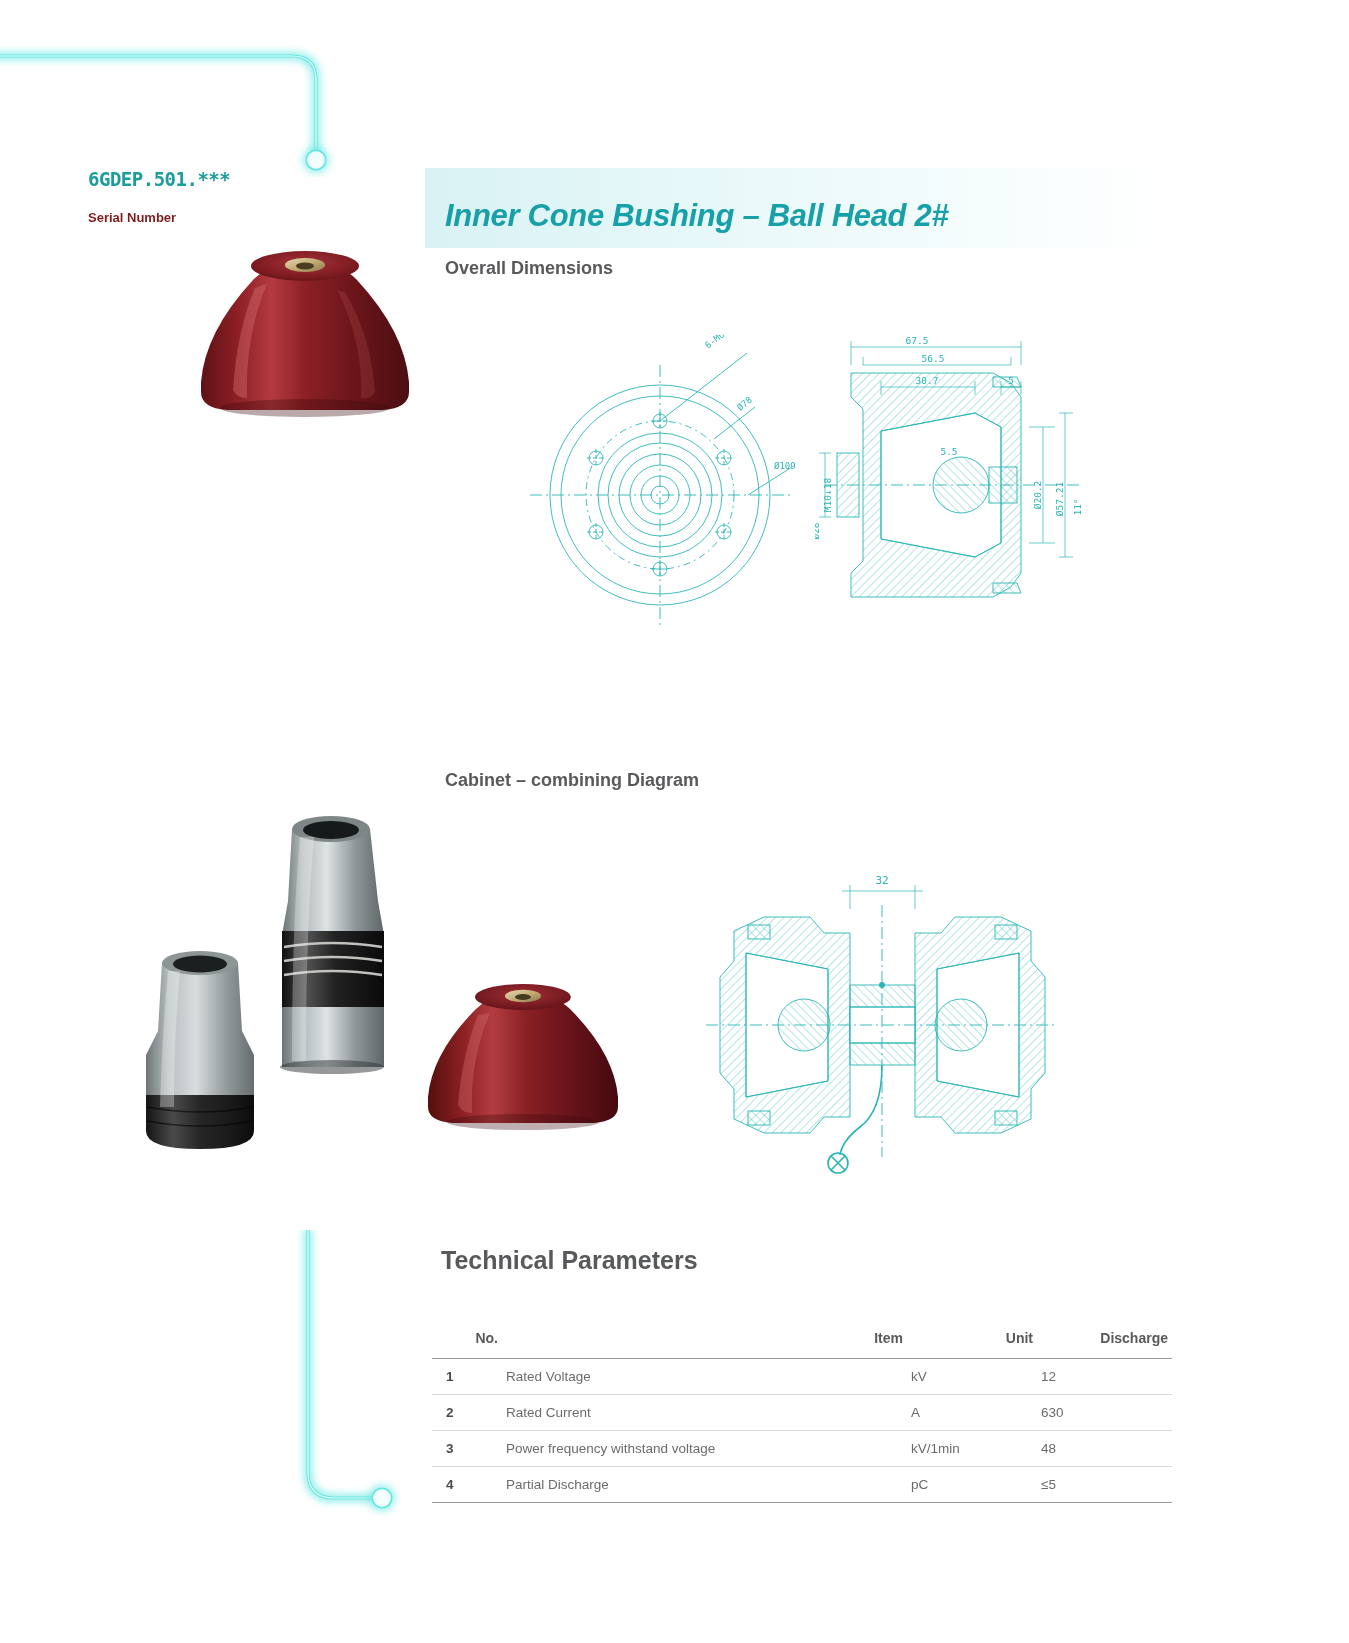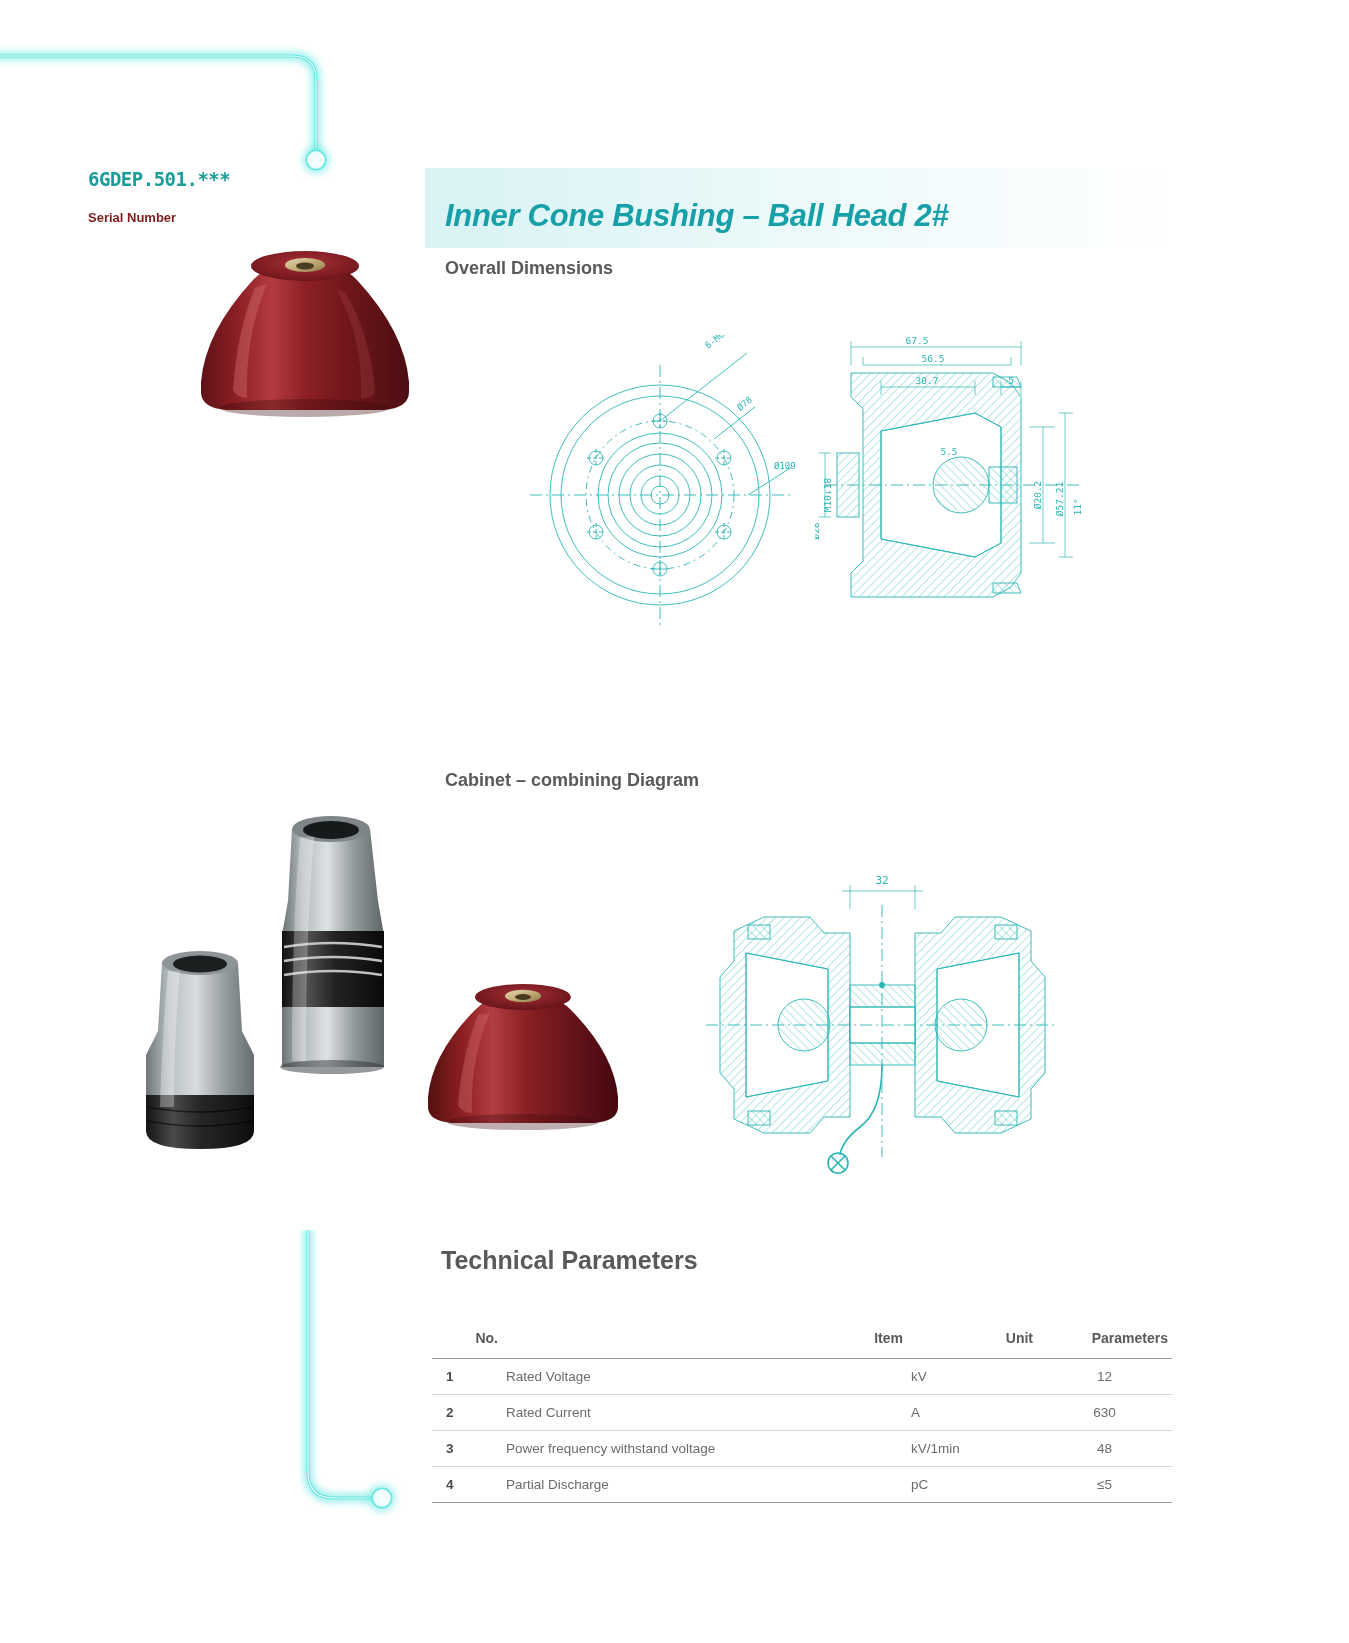--- a/index.html
+++ b/index.html
@@ -98,21 +98,21 @@
   }
   .tech-table td {
     padding: 10px 4px;
     border-bottom: 1px solid #d8d8d8;
     color: #6b6b6b;
   }
   .tech-table tr:last-child td { border-bottom: 1.5px solid #9a9a9a; }
   .col-no   { width: 70px; text-align: left; padding-left: 14px !important; }
   .col-item { width: 405px; }
   .col-unit { width: 130px; }
-  .col-param{ width: 135px; text-align: center; }
+  .col-param{ width: 135px; }
   .tech-table td.col-no {
     font-weight: bold; color: #4a4a4a;
   }
 </style>
 </head>
 <body>
 
 <svg class="neon-top" viewBox="0 0 340 150">
   <defs>
     <filter id="glow1" x="-60%" y="-60%" width="220%" height="220%">
@@ -457,21 +457,21 @@
 </svg>
 
 <div class="section-title" id="sec-tech">Technical Parameters</div>
 
 <table class="tech-table">
   <thead>
     <tr>
       <th class="col-no">No.</th>
       <th class="col-item">Item</th>
       <th class="col-unit">Unit</th>
-      <th class="col-param">Parameters</th>
+      <th class="col-param">Discharge</th>
     </tr>
   </thead>
   <tbody>
     <tr>
       <td class="col-no">1</td>
       <td class="col-item">Rated Voltage</td>
       <td class="col-unit">kV</td>
       <td class="col-param">12</td>
     </tr>
     <tr>

